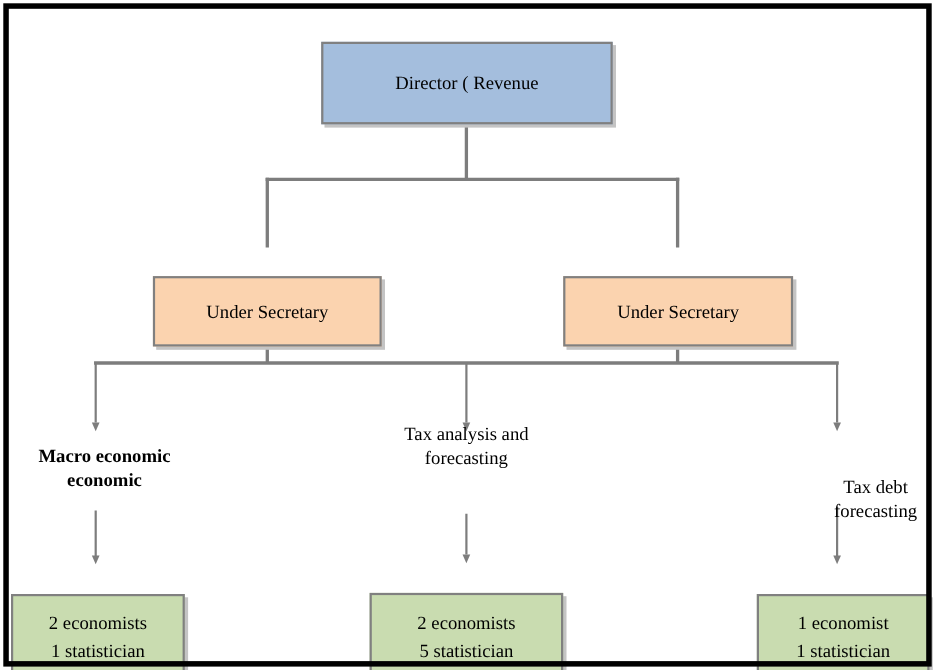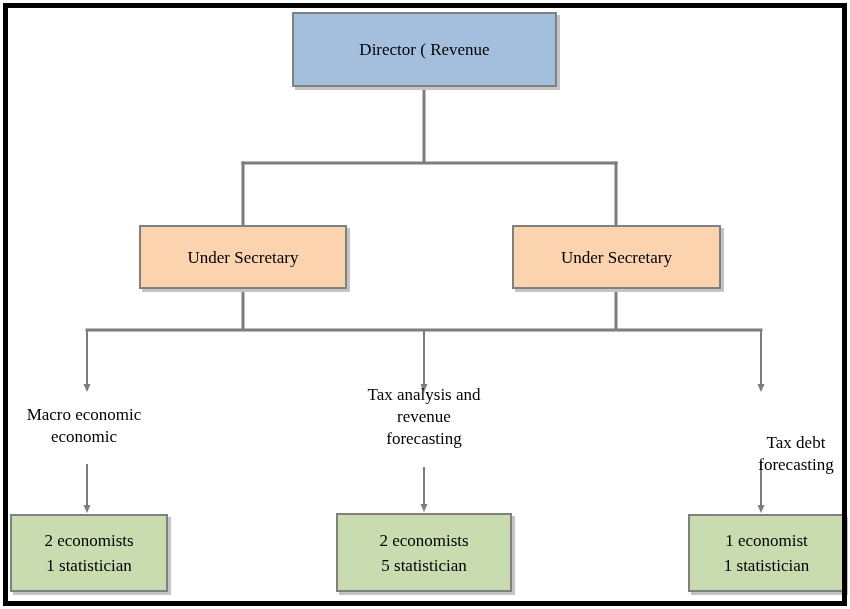--- a/index.html
+++ b/index.html
@@ -24,36 +24,36 @@
   .s2{stroke:var(--connector,#7d7d7d);stroke-width:2;fill:none;}
   .ah{fill:var(--connector,#7d7d7d);stroke:none;}
   .node{
     position:absolute;
     box-sizing:border-box;
     border:2px solid var(--box-border,#808080);
     box-shadow:3px 3px 0 var(--shadow,#c4c4c4);
     display:flex;flex-direction:column;
     align-items:center;justify-content:center;
     text-align:center;
-    font-size:17px;line-height:25px;
+    font-size:17px;line-height:25px;margin-top:26px;
   }
   .node span{display:block;white-space:nowrap;}
   .director{left:292px;top:12px;width:265px;height:75px;background:var(--blue,#a4bedd);}
   .us-left{left:139px;top:225px;width:208px;height:64px;background:var(--orange,#fbd3af);}
   .us-right{left:512px;top:225px;width:209px;height:64px;background:var(--orange,#fbd3af);}
   .staff-left{left:10px;top:514px;width:158px;height:78px;background:var(--green,#c9dcb0);}
   .staff-mid{left:336px;top:513px;width:176px;height:79px;background:var(--green,#c9dcb0);}
   .staff-right{left:688px;top:514px;width:157px;height:78px;background:var(--green,#c9dcb0);}
   .branch-label{
     position:absolute;
     text-align:center;
     font-size:17px;line-height:22px;
   }
   .branch-label span{display:block;white-space:nowrap;}
-  .bl-macro{left:4px;top:404px;width:160px;}
+  .bl-macro{left:15px;top:404px;width:160px;font-weight:bold;}
   .bl-tax-analysis{left:334px;top:384px;width:180px;}
   .bl-tax-debt{left:716px;top:404px;width:160px;margin-top:28px;}
 </style>
 </head>
 <body>
 
 <div class="canvas">
 
   <svg class="connectors" width="850" height="609" viewBox="0 0 850 609" aria-hidden="true">
 
@@ -87,21 +87,20 @@
     <span>Under Secretary</span>
   </div>
 
   <div class="branch-label bl-macro">
     <span>Macro economic</span>
     <span>economic</span>
   </div>
 
   <div class="branch-label bl-tax-analysis">
     <span>Tax analysis and</span>
-    <span>revenue</span>
     <span>forecasting</span>
   </div>
 
   <div class="branch-label bl-tax-debt">
     <span>Tax debt</span>
     <span>forecasting</span>
   </div>
 
   <div class="node staff-left">
     <span>2 economists</span>

